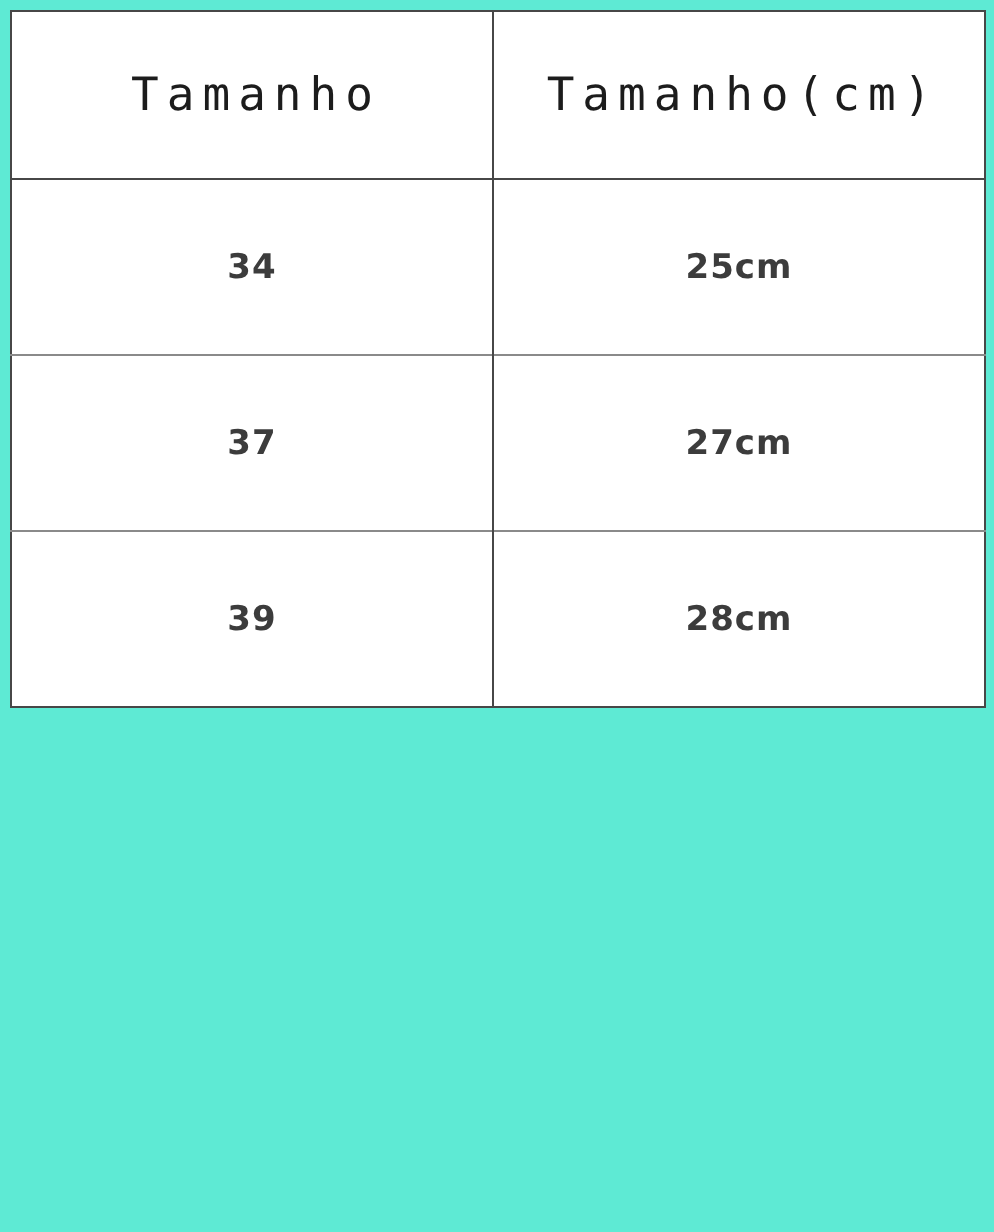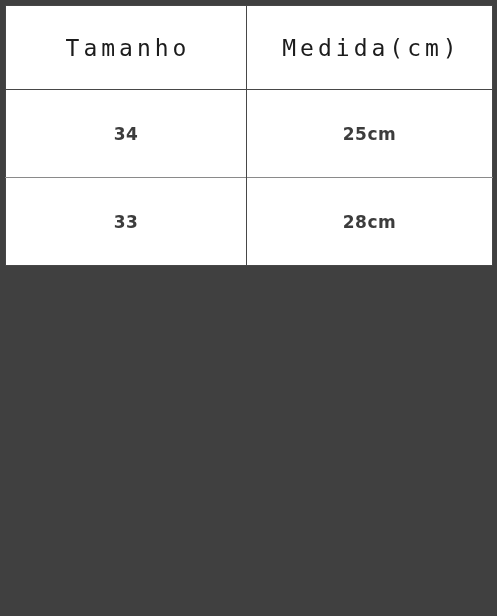--- a/index.html
+++ b/index.html
@@ -11,21 +11,21 @@
     width: 497px;
     height: 616px;
     overflow: hidden;
     font-family: "Liberation Sans", sans-serif;
   }
 
   .page {
     position: relative;
     width: 497px;
     height: 616px;
-    background: #404040;
+    background: #5eead4;
     box-sizing: border-box;
   }
 
   .size-table {
     position: absolute;
     left: 5px;
     top: 5px;
     width: 487px;
     border-collapse: collapse;
     table-layout: fixed;
@@ -90,29 +90,33 @@
 
   <table class="size-table">
     <colgroup>
       <col class="col-size">
       <col class="col-meas">
     </colgroup>
 
     <thead>
       <tr>
         <th class="cell-size">Tamanho</th>
-        <th class="cell-meas">Medida(cm)</th>
+        <th class="cell-meas">Tamanho(cm)</th>
       </tr>
     </thead>
 
     <tbody>
       <tr>
         <td class="cell-size">34</td>
         <td class="cell-meas">25cm</td>
       </tr>
       <tr>
-        <td class="cell-size">33</td>
+        <td class="cell-size">37</td>
+        <td class="cell-meas">27cm</td>
+      </tr>
+      <tr>
+        <td class="cell-size">39</td>
         <td class="cell-meas">28cm</td>
       </tr>
     </tbody>
   </table>
 
 </div>
 
 </body></html>

